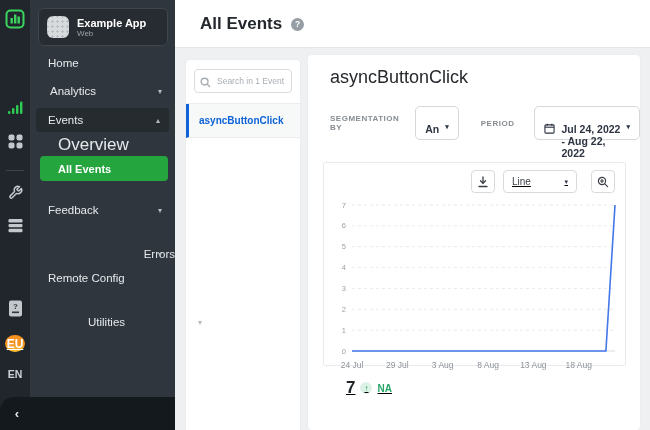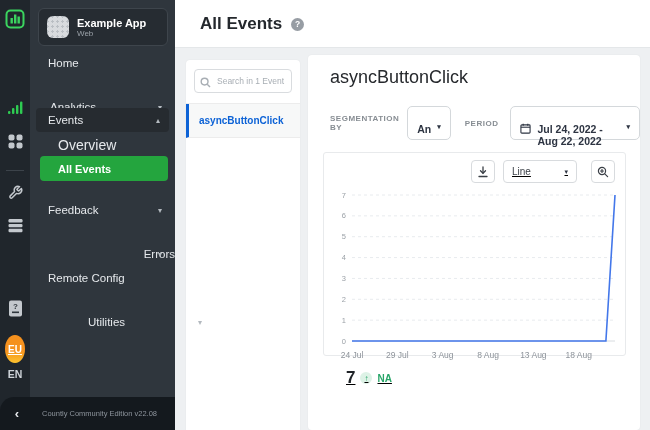--- a/index.html
+++ b/index.html
@@ -3,38 +3,38 @@
 <meta charset="utf-8">
 <style>
   * { margin:0; padding:0; box-sizing:border-box; }
   html,body { width:650px; height:430px; overflow:hidden; }
   body { font-family:"Liberation Sans", sans-serif; background:#eef0f2; position:relative; }
 
   
   .rail { position:absolute; left:0; top:0; width:30px; height:430px; background:#20262c; z-index:3; }
   .rail .ric { position:absolute; left:0; width:30px; display:flex; justify-content:center; }
   .rail-divider { position:absolute; left:6px; width:18px; height:1px; background:#3c434a; }
-  .avatar { width:20px; height:28px; border-radius:50%; background:linear-gradient(180deg,#f5911e 55%,#fdc22e 100%);
-            color:#fff; font-size:10px; font-weight:bold; display:flex; align-items:center; justify-content:center;text-decoration:underline; }
+  .avatar { width:20px; height:17px; border-radius:50%; background:linear-gradient(180deg,#f5911e 55%,#fdc22e 100%);
+            color:#fff; font-size:12px; font-weight:bold; display:flex; align-items:center; justify-content:center;text-decoration:underline; }
   .lang { color:#ced3d8; font-size:10.5px; font-weight:bold; }
 
   
   .sidebar { position:absolute; left:30px; top:0; width:145px; height:430px; background:#2f363d; z-index:2; }
   .app-card { position:absolute; left:8px; right:7px; top:8px; height:38px; background:#262c32; border:1px solid #3e454c;
               border-radius:6px; display:flex; align-items:center; padding:0 8px; gap:8px; }
   .app-icon { width:22px; height:22px; border-radius:6px; background:#d8dbde; flex:none;
               background-image:radial-gradient(#b9bec3 1px, transparent 1.2px); background-size:5px 5px; background-position:3px 3px; }
   .app-name { color:#ffffff; font-size:11px; font-weight:bold; line-height:12px; }
   .app-type { color:#9aa1a8; font-size:8px; }
   .nav-item { position:absolute; left:0; width:145px; height:22px; display:flex; align-items:center;
               color:#e6e9ec; font-size:11.5px; padding-left:18px; cursor:pointer; }
   .nav-item .chev { position:absolute; right:13px; font-size:8px; color:#b3b9bf; }
   .nav-item.section-open { left:6px; width:133px; background:#262b30; border-radius:4px; padding-left:12px; height:24px; }
   .nav-item.section-open .chev { right:9px; }
-  .nav-item.sub { padding-left:28px; font-size:14px; }
+  .nav-item.sub { padding-left:28px; font-size:17px; }
   .nav-item.selected { left:10px; width:128px; height:25px; background:#24a53e; border-radius:4px; padding-left:18px;
                        color:#fff; font-weight:bold; font-size:11px; }
   .side-footer { position:absolute; left:0; bottom:0; width:175px; height:33px; background:#14191e;
                  border-radius:14px 0 0 0; display:flex; align-items:center; z-index:4; }
   .collapse { width:34px; text-align:center; color:#e8ebee; font-size:13px; font-weight:bold; cursor:pointer; }
   .footer-text { flex:1; text-align:center; color:#8d949c; font-size:7.5px; padding-right:10px; }
 
   
   .main { position:absolute; left:175px; top:0; width:475px; height:430px; }
   .main-header { position:absolute; left:0; top:0; width:475px; height:48px; background:#fff; border-bottom:1px solid #e4e7e9;
@@ -52,29 +52,29 @@
   .search-input::placeholder { color:#a8aeb4; }
   .search-icon { position:absolute; left:6px; top:5px; }
   .list-divider { height:1px; background:#ececec; }
   .event-item { height:34px; background:#f7f8f8; border-left:3px solid #0c62d6; border-bottom:1px solid #ececec;
                 display:flex; align-items:center; padding-left:10px; color:#0c62d6; font-size:10px; font-weight:bold; cursor:pointer; }
 
   
   .detail-panel { position:absolute; left:133px; top:55px; width:332px; height:375px; background:#fff; border-radius:4px;
                   box-shadow:0 0 2px rgba(0,0,0,.06); }
   .detail-title { position:absolute; left:22px; top:12px; font-size:18px; color:#26292d; font-weight:500; }
-  .controls { position:absolute; left:22px; top:51px; display:flex; align-items:center; gap:8px; }
+  .controls { position:absolute; left:22px; top:51px; display:flex; align-items:center; gap:16px; }
   .ctl-label { font-size:8px; letter-spacing:.5px; color:#878d93; font-weight:bold; }
   .ctl-btn { display:flex; align-items:flex-start; gap:6px; background:#fff; border:1px solid #d4d8db; border-radius:5px;
              height:24px; padding:16px 9px; font-size:10.5px; font-weight:bold; color:#2d3442; cursor:pointer; }
   .caret { font-size:7px; color:#2d3442; }
   .period-btn { margin-left:4px; }
 
   
-  .chart-card { position:absolute; left:15px; top:97px; width:303px; height:204px; border:1px solid #e8eaec; border-radius:3px;text-decoration:underline; }
+  .chart-card { position:absolute; left:15px; top:107px; width:303px; height:204px; border:1px solid #e8eaec; border-radius:3px;text-decoration:underline; }
   .chart-toolbar { display:flex; justify-content:flex-end; align-items:center; gap:8px; padding:7px 10px 0 0; }
   .tool-btn { width:24px; height:23px; border:1px solid #d8dbde; border-radius:4px; background:#fff; display:flex;
               align-items:center; justify-content:center; cursor:pointer; }
   .type-select { width:74px; height:23px; border:1px solid #d8dbde; border-radius:4px; background:#fff; display:flex;
                  align-items:center; justify-content:space-between; padding:0 8px; font-size:10px; color:#3a3f46; cursor:pointer; }
   .zoom-btn { margin-left:6px; }
   .chart-svg { display:block; margin:4px 0 0 10px; }
   .ylab { font-size:7.5px; fill:#9ba1a7; }
   .xlab { font-size:8.5px; fill:#8d939a; }
   .legend-row { display:flex; align-items:center; gap:6px; margin:7px 0 0 22px; }
@@ -145,21 +145,21 @@
     <div class="app-icon"></div>
     <div>
       <div class="app-name">Example App</div>
       <div class="app-type">Web</div>
     </div>
   </div>
 
   <div class="nav-item" style="top:52px;">
     <span>Home</span>
   </div>
-  <div class="nav-item" style="top:96px;padding-left:20px;">
+  <div class="nav-item" style="top:80px;padding-left:20px;">
     <span>Analytics</span>
     <span class="chev">▾</span>
   </div>
   <div class="nav-item section-open" style="top:108px;">
     <span>Events</span>
     <span class="chev">▴</span>
   </div>
   <div class="nav-item sub" style="top:134px;">
     <span>Overview</span>
   </div>
@@ -178,21 +178,20 @@
     <span>Remote Config</span>
   </div>
   <div class="nav-item" style="top:311px;margin-left:40px;">
     <span>Utilities</span>
     <span class="chev">▾</span>
   </div>
 </div>
 
 <div class="side-footer">
   <div class="collapse">‹</div>
-  <div class="footer-text">Countly Community Edition v22.08</div>
 </div>
 
 <div class="main">
   <div class="main-header">
     <span class="page-title">All Events</span>
     <span class="help-badge">?</span>
   </div>
 
   <div class="list-panel">
     <div class="search-wrap">

